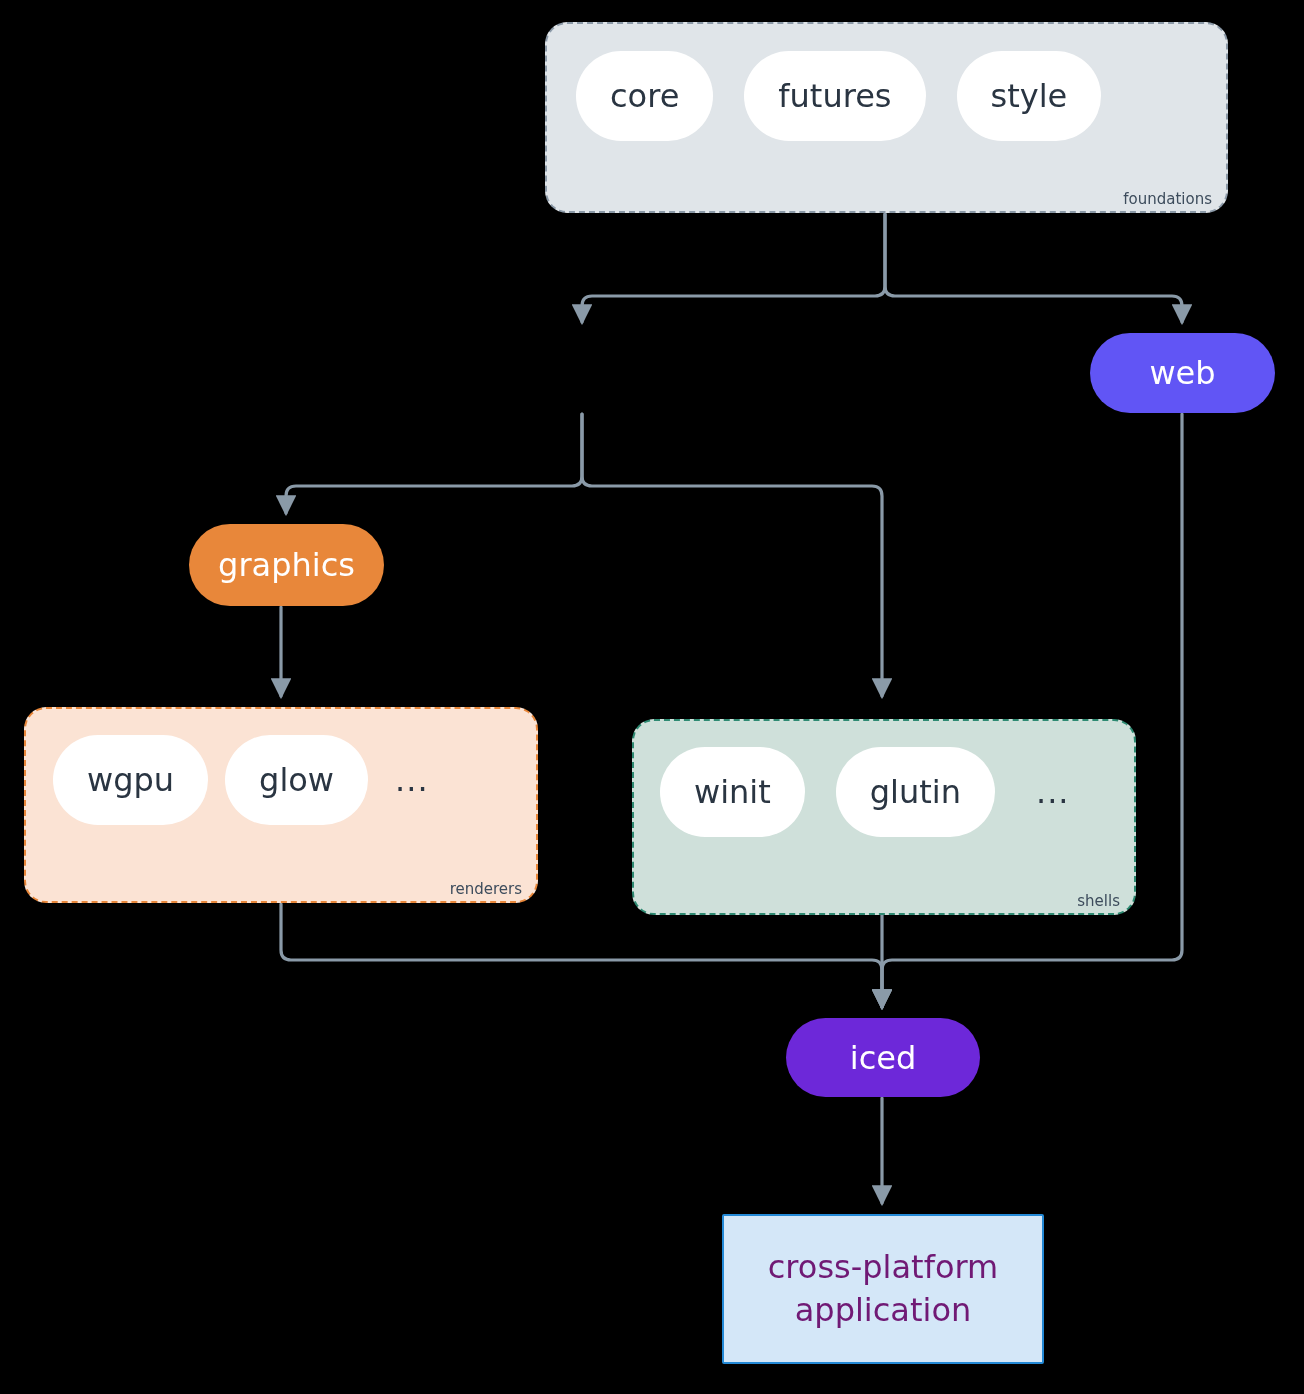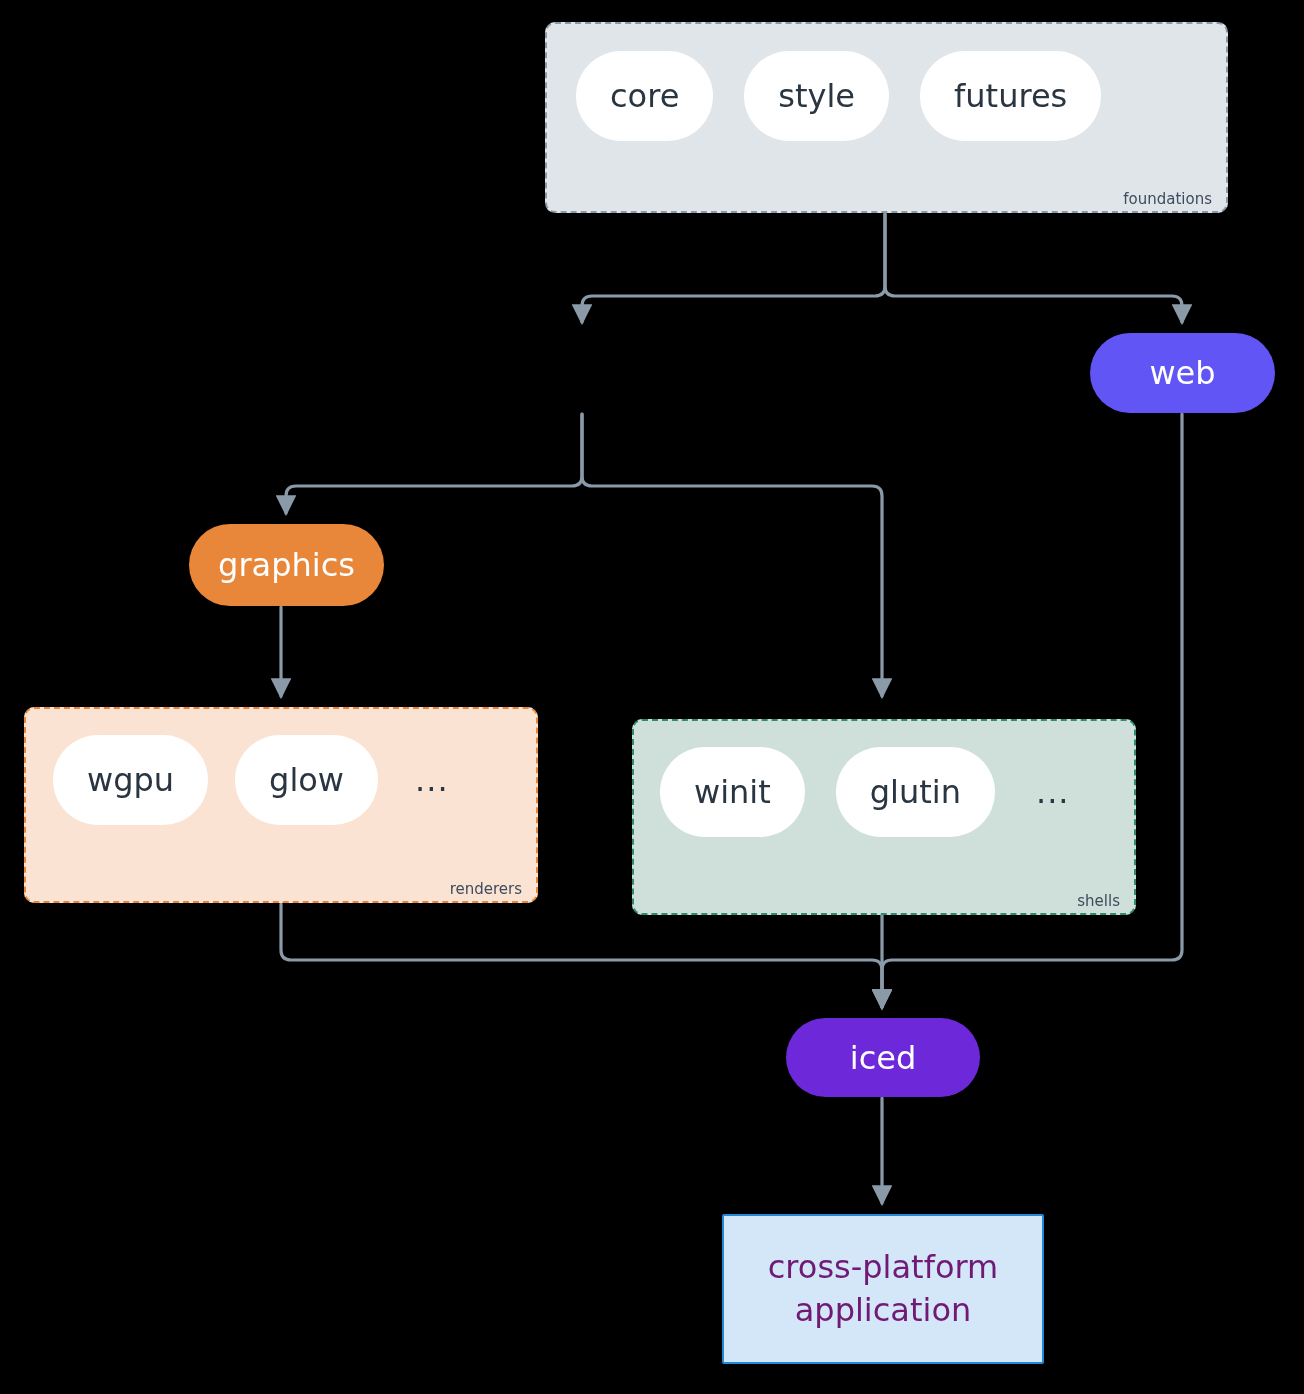--- a/index.html
+++ b/index.html
@@ -22,21 +22,21 @@
     top: 0;
     width: 1304px;
     height: 1394px;
     pointer-events: none;
   }
 
   
   .cluster {
     position: absolute;
     box-sizing: border-box;
-    border-radius: 10px;
+    border-radius: 22px;
   }
   .cluster-label {
     position: absolute;
     right: 14px;
     bottom: 4px;
     font-size: 15px;
     line-height: 1;
     color: #3d4c5c;
     white-space: nowrap;
   }
@@ -65,21 +65,21 @@
     left: 24px;
     top: 707px;
     width: 514px;
     height: 196px;
     background: #fbe3d4;
     border: 2px dashed #e8873a;
   }
   #cluster-renderers .pill-row {
     left: 27px;
     top: 26px;
-    gap: 27px;
+    gap: 17px;
   }
   #cluster-shells {
     left: 632px;
     top: 707px;
     width: 504px;
     height: 196px;
     background: #cfe0da;
     border: 2px dashed #2e8a72;
     margin-top: 12px;
   }
@@ -205,22 +205,22 @@
 
       <path d="M 1182 414 L 1182 950 Q 1182 960 1172 960 L 892 960 Q 882 960 882 970 L 882 1007" marker-end="url(#arrow)"></path>
 
       <path d="M 882 1098 L 882 1203" marker-end="url(#arrow)"></path>
     </g>
   </svg>
 
   <div id="cluster-foundations" class="cluster">
     <div class="pill-row">
       <div class="pill">core</div>
+      <div class="pill">futures</div>
       <div class="pill">style</div>
-      <div class="pill">futures</div>
     </div>
     <div class="cluster-label">foundations</div>
   </div>
 
   <div id="cluster-renderers" class="cluster">
     <div class="pill-row">
       <div class="pill">wgpu</div>
       <div class="pill">glow</div>
       <div class="ellipsis">...</div>
     </div>

